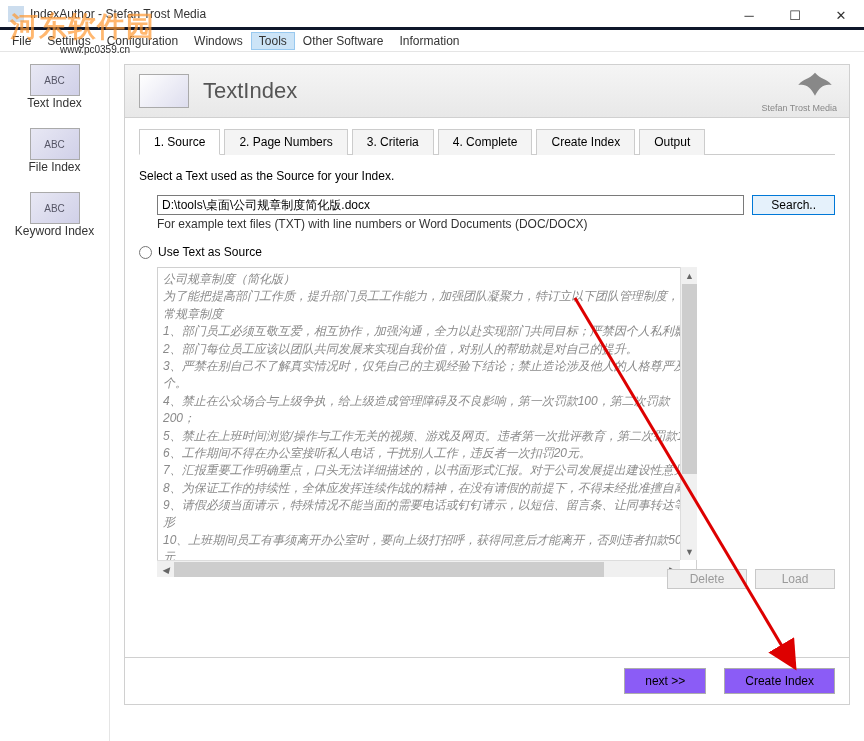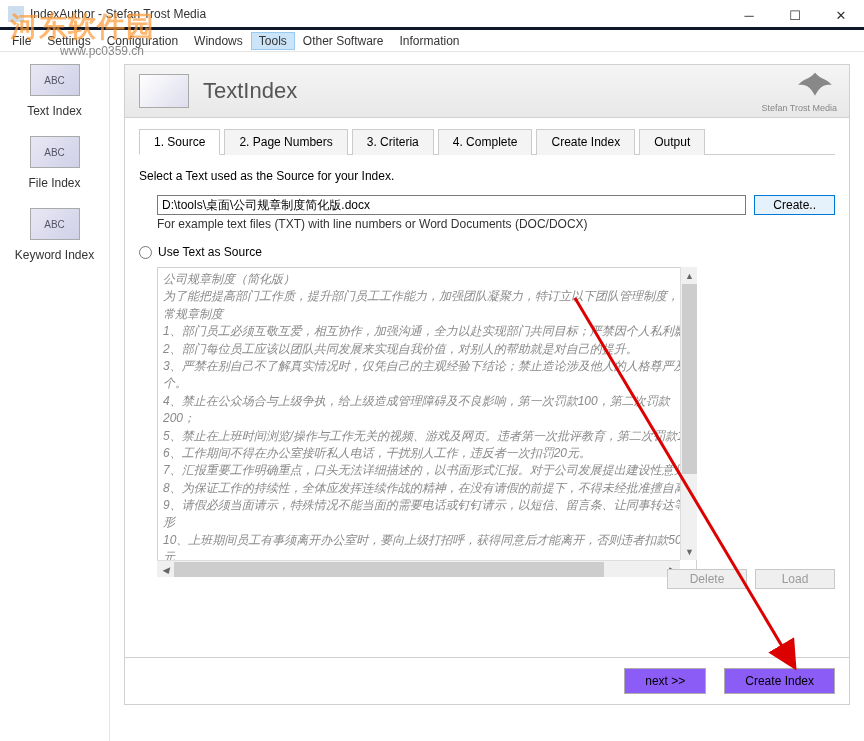--- a/index.html
+++ b/index.html
@@ -61,22 +61,22 @@
       font-weight: bold;
       color: #ff9933;
       opacity: 0.7;
       pointer-events: none;
       z-index: 100;
       letter-spacing: 1px;
     }
     .watermark-sub {
       position: absolute;
       left: 60px; top: 44px;
-      font-size: 12px;
-      color: #737373;
+      font-size: 10px;
+      color: #000000;
       opacity: 0.85;
       pointer-events: none;
       z-index: 100;
     }
     .main-area {
       display: flex;
       height: calc(100% - 52px);
     }
     .sidebar {
       width: 110px;
@@ -89,21 +89,21 @@
     }
     .side-item {
       width: 90px;
       text-align: center;
       margin-bottom: 18px;
       font-size: 12px;
       color: #333;
     }
     .side-icon {
       width: 50px; height: 32px;
-      margin: 0 auto 8px;
+      margin: 0 auto 0;
       background: linear-gradient(135deg,#e8e8f4,#d0d0e8);
       border: 1px solid #aaa;
       display:flex;align-items:center;justify-content:center;
       font-size:10px;color:#556;
     }
     .side-icon.arrow svg{width:22px;height:22px;}
     .content {
       flex: 1;
       padding: 12px 14px;
       overflow: hidden;
@@ -326,21 +326,21 @@
         <div class="tab">4. Complete</div>
         <div class="tab">Create Index</div>
         <div class="tab">Output</div>
       </div>
 
       <div class="instruction">Select a Text used as the Source for your Index.</div>
 
 
       <div class="file-row">
         <input class="file-input" value="D:\tools\桌面\公司规章制度简化版.docx" style="">
-        <button class="btn">Create..</button>
+        <button class="btn">Search..</button>
       </div>
       <div class="hint">For example text files (TXT) with line numbers or Word Documents (DOC/DOCX)</div>
 
       <div class="radio-row">
         <input type="radio" style="">
         <span>Use Text as Source</span>
       </div>
 
       <div class="textarea-wrap" style="width:540px;">
         <div class="text-content">公司规章制度（简化版）

